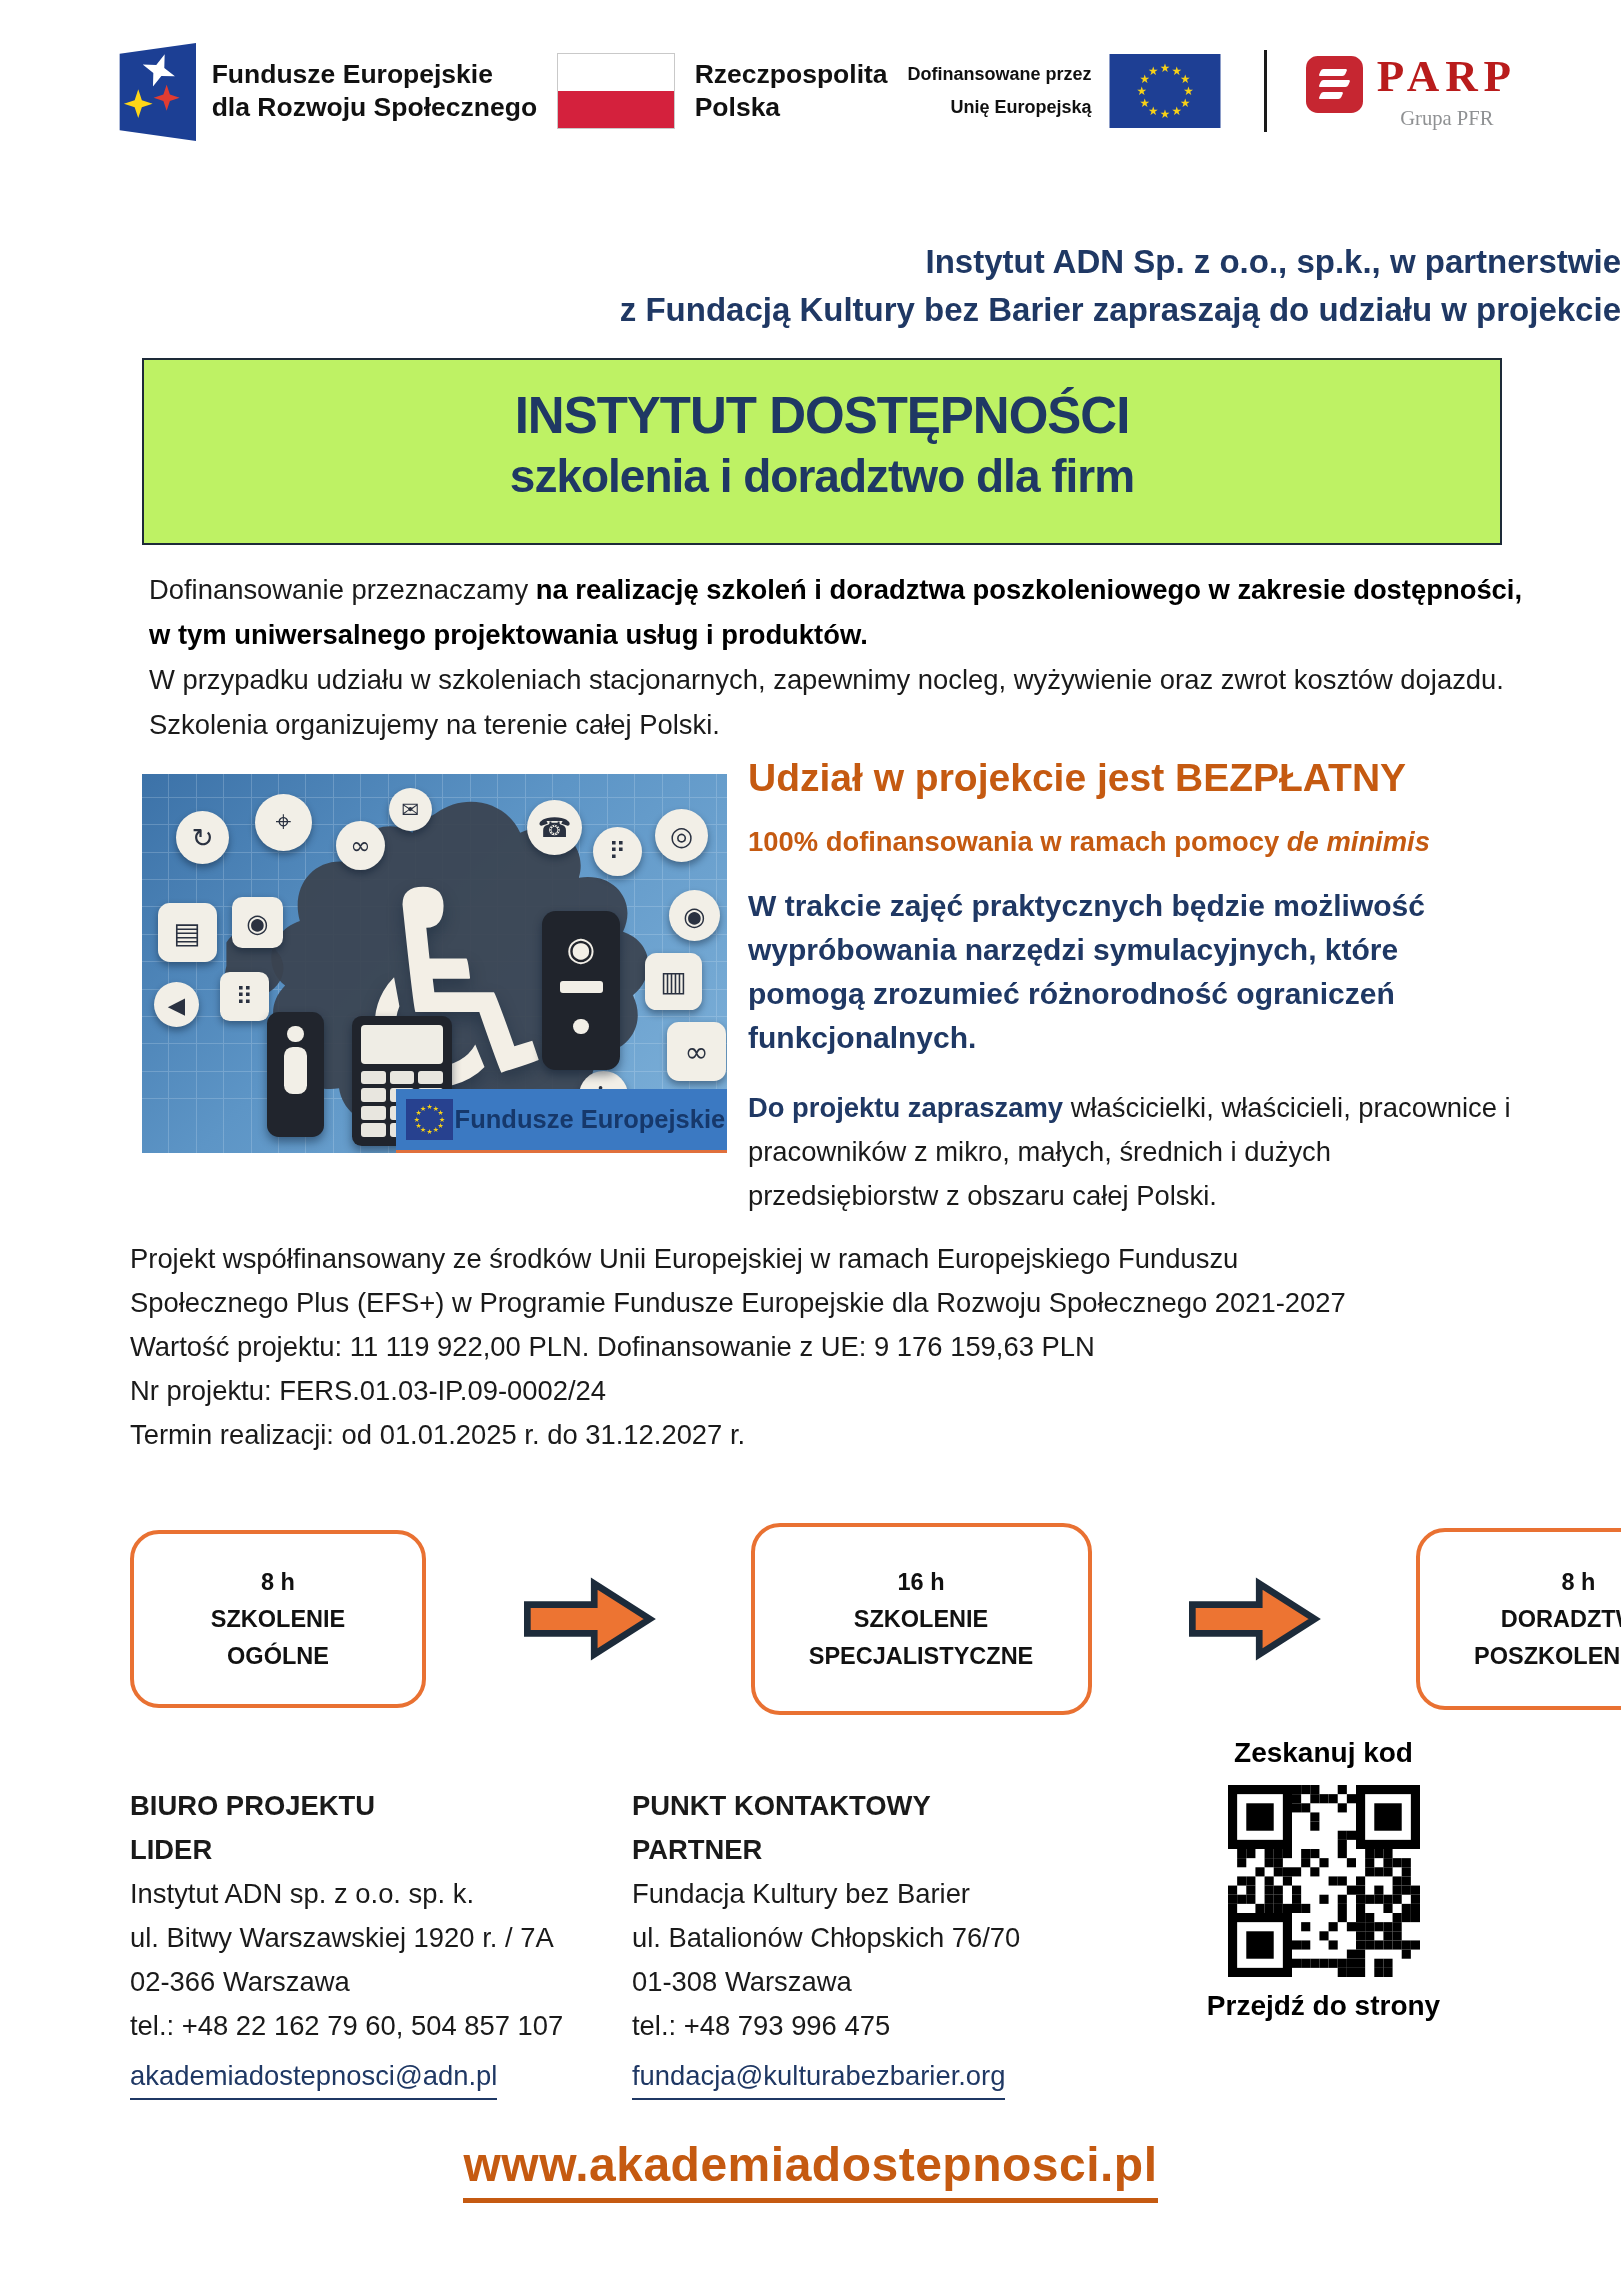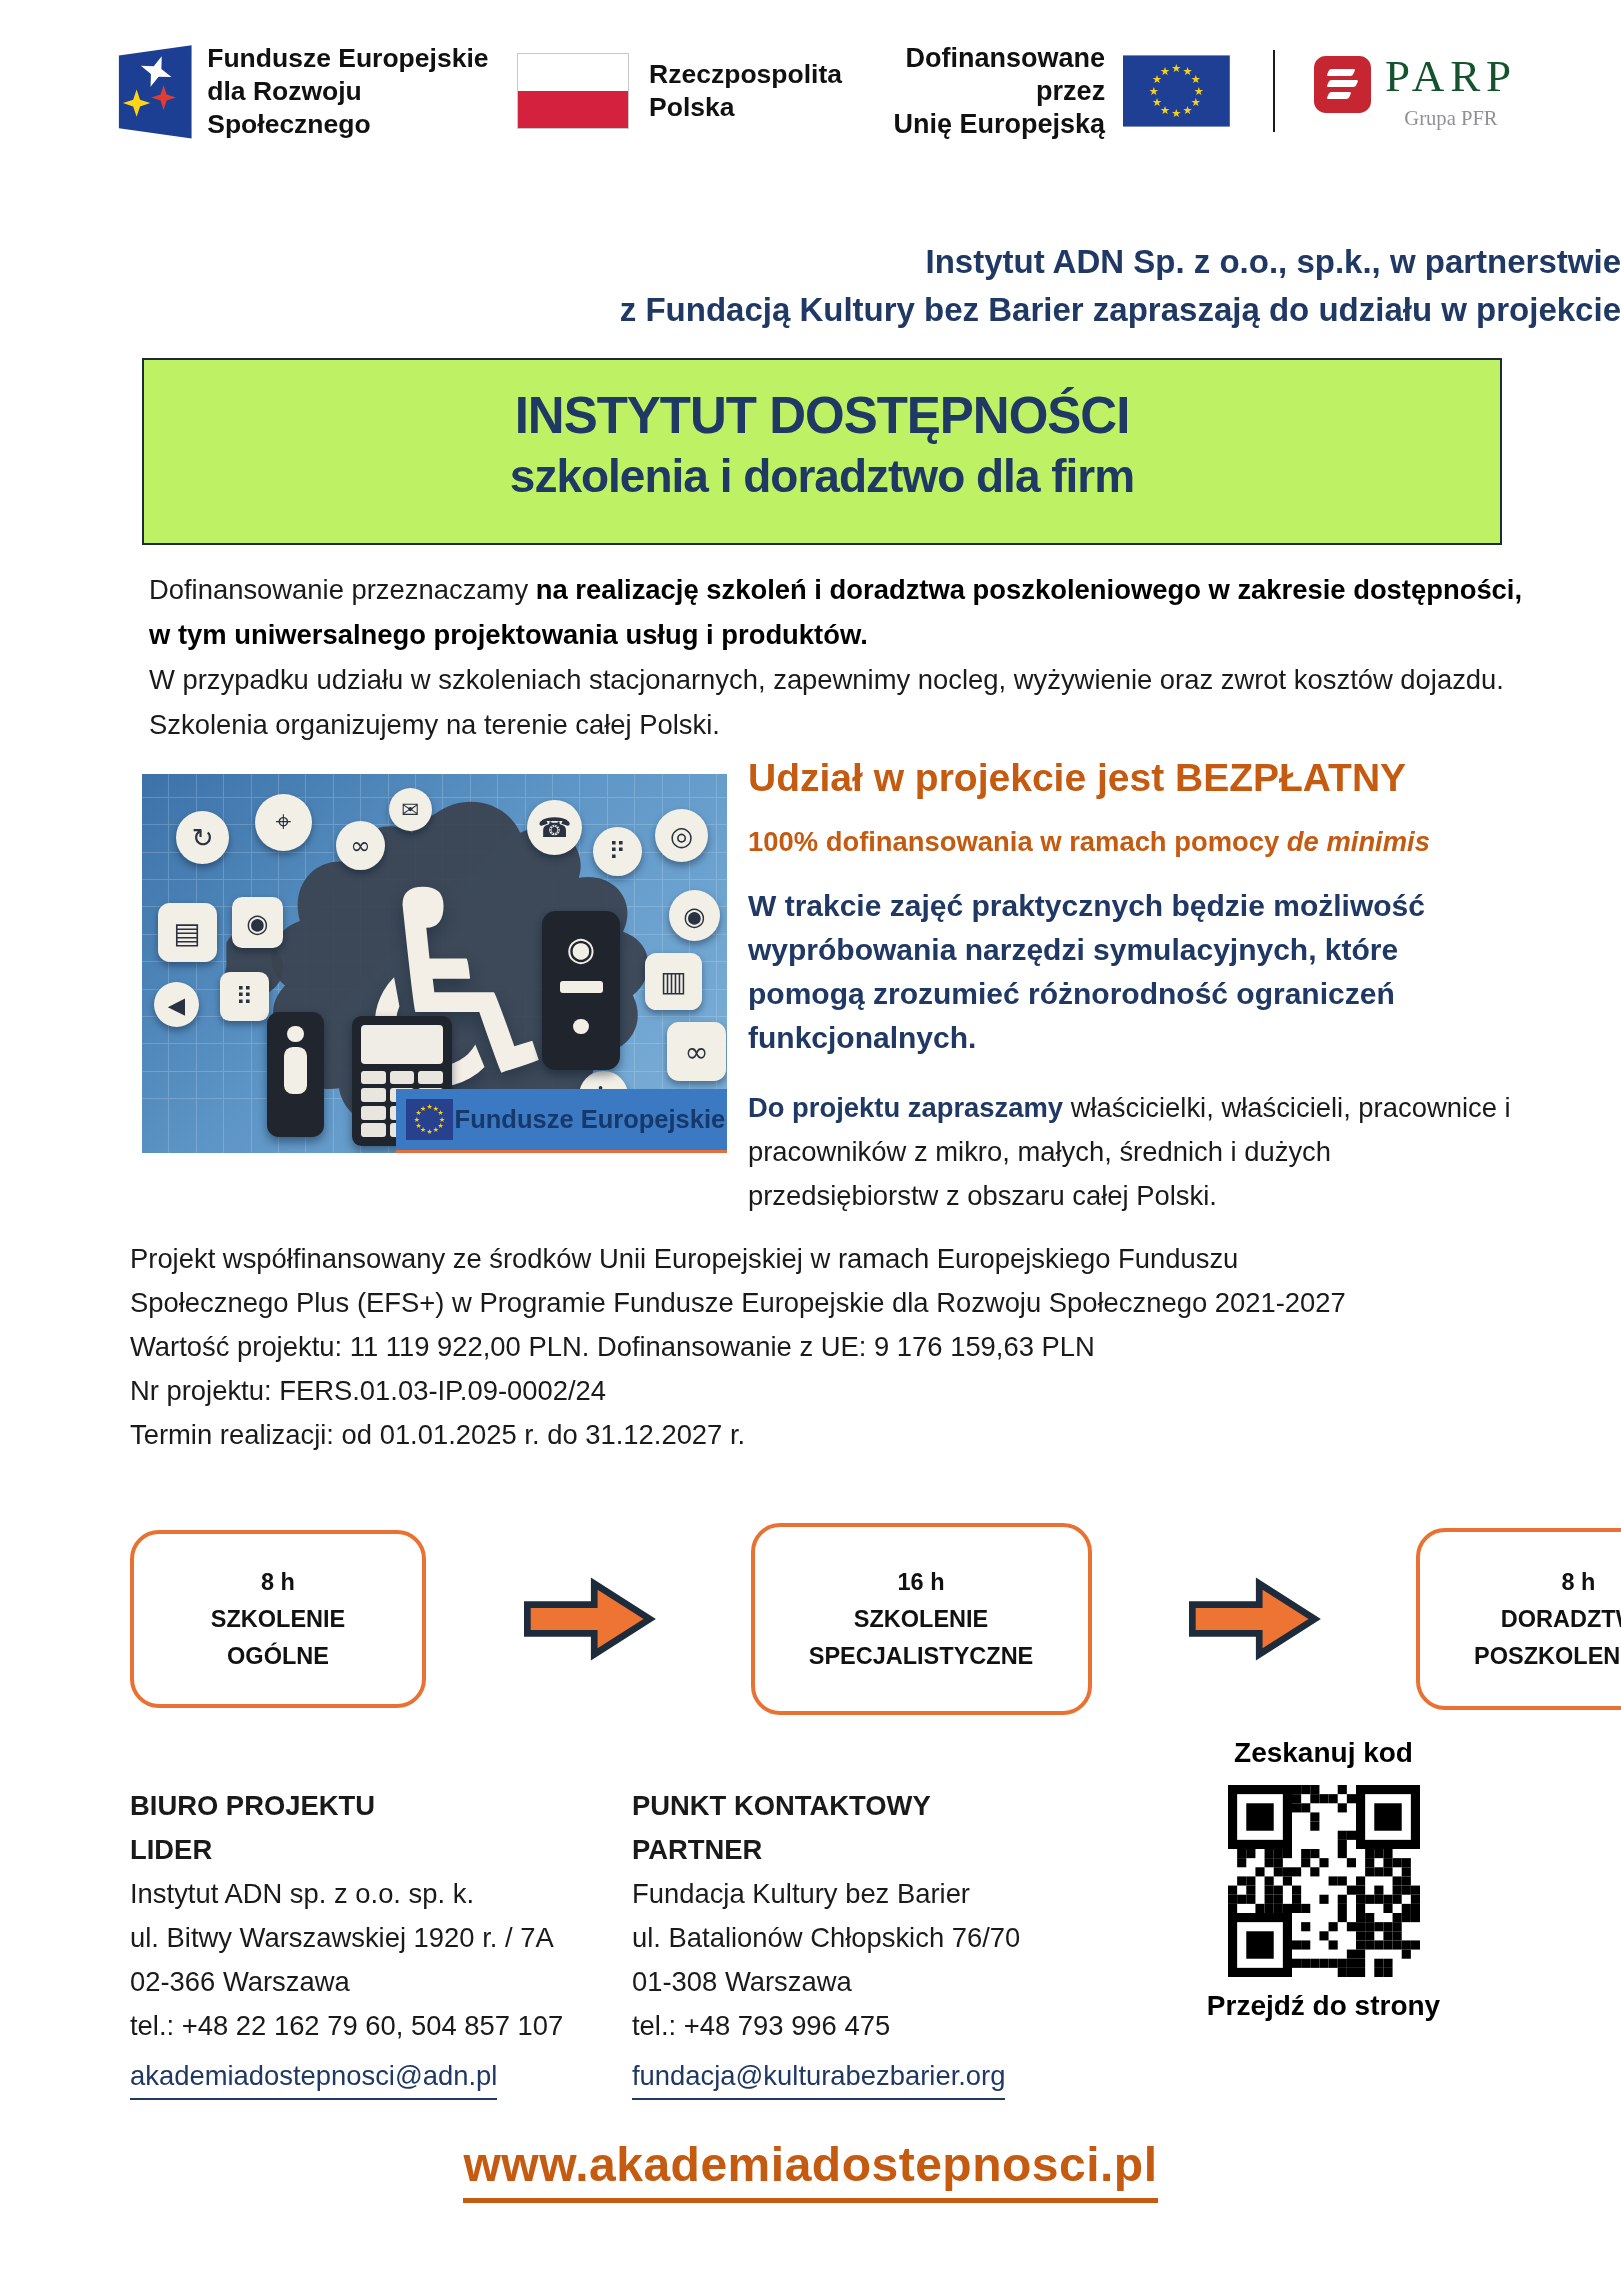--- a/index.html
+++ b/index.html
@@ -8,31 +8,31 @@
   .abs{position:absolute;}
 
   
   .logo-bar{top:37px;left:104px;width:1413px;height:108px;display:flex;align-items:center;}
   .fe-logo{display:flex;align-items:center;gap:15.7px;}
   .fe-text{font-weight:bold;font-size:26.5px;line-height:33px;color:#111;}
   .pl-flag{width:116px;height:74px;border:1px solid #c9c9c9;display:flex;flex-direction:column;}
   .pl-flag .w{flex:1;background:#ffffff;}
   .pl-flag .r{flex:1;background:#d4213d;}
   .pl-text{font-weight:bold;font-size:26.5px;line-height:33px;color:#111;margin-left:19.6px;}
-  .eu-text{font-weight:bold;font-size:27px;line-height:33px;color:#111;text-align:right;}
+  .eu-text{font-weight:bold;font-size:18px;line-height:33px;color:#111;text-align:right;}
   .eu-flag{margin-left:17.6px;}
   .bar-divider{width:2.9px;height:82px;background:#1a1a1a;margin:0 39px 0 43px;}
   .parp{display:flex;align-items:flex-start;gap:13.7px;}
   .parp-icon{width:57px;height:57px;background:#c62631;border-radius:11.8px;position:relative;overflow:hidden;flex:none;margin-top:3.9px;}
   .parp-icon i{position:absolute;left:13.7px;height:6.9px;background:#fff;border-radius:2px;transform:skewX(-24deg);}
   .parp-icon i:nth-child(1){top:12.7px;width:25.5px;}
   .parp-icon i:nth-child(2){top:24.5px;width:29px;}
   .parp-icon i:nth-child(3){top:36px;width:21.6px;}
   .parp-words{display:flex;flex-direction:column;align-items:center;}
-  .parp-name{font-family:"Liberation Serif",serif;font-weight:normal;font-size:45px;line-height:49px;color:#14532d;letter-spacing:5.9px;}
+  .parp-name{font-family:"Liberation Serif",serif;font-weight:bold;font-size:45px;line-height:49px;color:#b91c1c;letter-spacing:5.9px;}
   .parp-group{font-family:"Liberation Serif",serif;font-size:20.6px;color:#8f9193;margin-top:5.9px;}
   .spacer{flex:1;}
 
   
   .intro{top:238px;left:0;width:100%;text-align:right;color:#1f3864;font-weight:bold;
          font-size:33px;line-height:48px;}
 
   
   .title-box{top:358px;left:142px;width:1360px;height:187px;background:#bef264;
              border:2.9px solid #1d2a38;box-sizing:border-box;text-align:center;color:#1f3864;}

